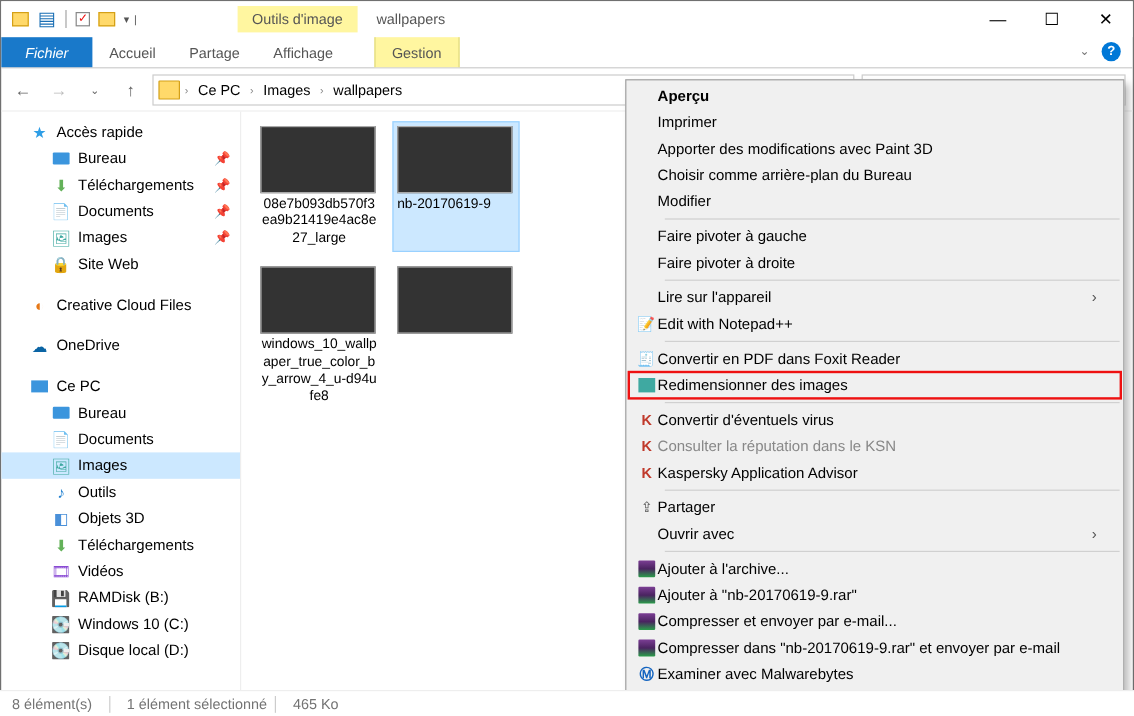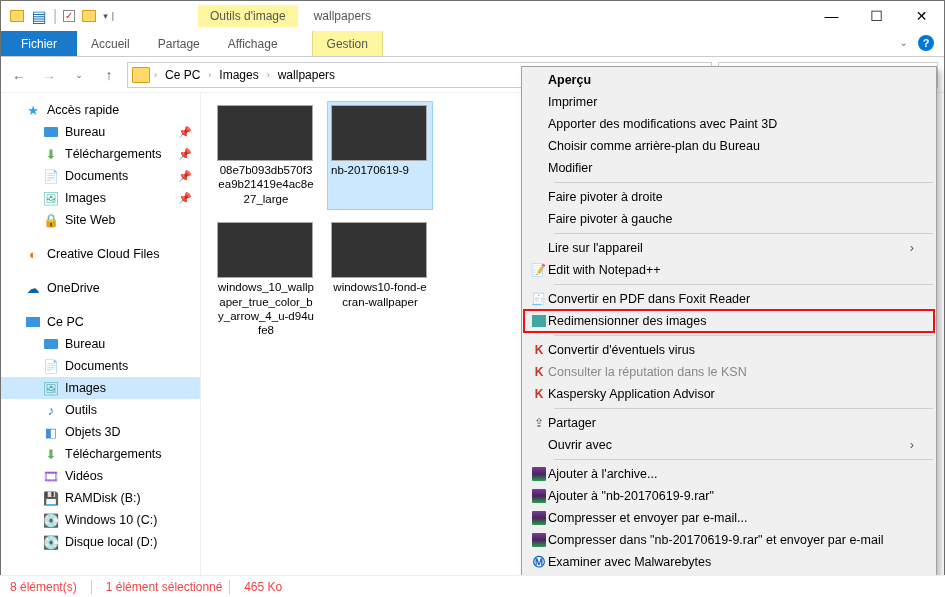--- a/index.html
+++ b/index.html
@@ -11,21 +11,21 @@
 .titlebar .qat .ico { width: 16px; height: 16px; display: inline-flex; align-items: center; justify-content: center; }
 .titlebar .ctx-tab { background: #fff6a0; padding: 4px 12px; font-size: 12px; color: #555; margin-left: 76px;}
 .titlebar .wtitle { font-size: 12px; color: #555; padding-left: 16px; }
 .titlebar .spacer { flex: 1; }
 .titlebar .winbtns { display: flex; }
 .titlebar .winbtn { width: 45px; height: 30px; display: flex; align-items: center; justify-content: center; font-size: 14px; font-family: Arial;}
 
 
 .ribbon { height: 26px; display: flex; align-items: stretch; border-bottom: 1px solid #ccc; font-size: 12px; }
 .ribbon .tab { padding: 6px 14px; color: #555; cursor: default;}
-.ribbon .tab.file { background: #1979ca; color: #fff; padding: 6px 20px;}
+.ribbon .tab.file { background: #1979ca; color: #fff; padding: 6px 20px; font-style: italic;}
 .ribbon .tab.ctx { background: #fff6a0; color: #555; margin-left: 0; border-left: 1px solid #e0da80; border-right: 1px solid #e0da80;}
 .ribbon .spacer { flex: 1; }
 .ribbon .chev { padding: 6px 10px; color: #777; font-size: 10px;}
 .ribbon .help { width: 16px; height: 16px; border-radius: 50%; background: #0078d7; color: #fff; font-size: 11px; display: flex; align-items: center; justify-content: center; margin: 4px 10px 0 0; font-weight: bold;}
 
 
 .navrow { height: 36px; display: flex; align-items: center; padding: 4px 6px; gap: 6px; border-bottom: 1px solid #eee;}
 .navbtn { width: 24px; height: 24px; display: flex; align-items: center; justify-content: center; color: #666; font-size: 14px;}
 .addr { flex: 1; height: 26px; border: 1px solid #ccc; display: flex; align-items: center; padding: 0 4px; font-size: 12px; gap: 4px;}
 .addr .fico { width: 18px; height: 16px; background: #ffd96a; border: 1px solid #d4a017; border-radius: 1px;}
@@ -84,21 +84,21 @@
 .ctxmenu .msep { height: 1px; background: #d0d0d0; margin: 3px 1px 3px 30px;}
 .ctxmenu .mi.hl { outline: 2px solid #e11; outline-offset: -1px;}
 .mi-pdf { color: #c0392b;}
 .mi-k { color: #c0392b; font-weight: bold; font-size: 11px;}
 .mi-rar { background: linear-gradient(#7b3e94,#4a2360,#2a9d4a); width:14px; height:14px; border-radius:1px;}
 .mi-mwb { color: #1565c0; font-weight: bold;}
 .mi-share { color: #555;}
 .mi-img { background:#3fa9a1; width:14px; height:12px;}
 
 
-.status { position: absolute; left: 0; bottom: 0; height: 22px; width: 100%; display: flex; align-items: center; font-size: 12px; padding: 0 10px; gap: 14px; color: #ef4444; border-top: 1px solid #eee; background: #fff;}
+.status { position: absolute; left: 0; bottom: 0; height: 22px; width: 100%; display: flex; align-items: center; font-size: 12px; padding: 0 10px; gap: 14px; color: #737373; border-top: 1px solid #eee; background: #fff;}
 .status span+span { border-left: 1px solid #ccc; padding-left: 14px;}
 </style>
 </head>
 <body>
 
 <div class="titlebar">
   <div class="qat">
     <span class="ico">
         <span style="width:14px;height:12px;background:#ffd96a;border:1px solid #d4a017;display:block"></span>
       </span>
@@ -257,21 +257,20 @@
           <div class="pic p3"></div>
           <div class="lbl">nb-20170619-9</div>
         </div>
       <div style="width:100%;height:0"></div>
       <div class="thumb">
           <div class="pic p4"></div>
           <div class="lbl">windows_10_wallpaper_true_color_by_arrow_4_u-d94ufe8</div>
         </div>
       <div class="thumb">
           <div class="pic p5"></div>
-          <div class="lbl">windows10-fond-ecran-wallpaper</div>
         </div>
     </div>
   </div>
 </div>
 
 <div class="ctxmenu">
   <div class="mi bold">
       <span class="mico"></span>
       <span>Aperçu</span>
     </div>
@@ -287,25 +286,25 @@
       <span class="mico"></span>
       <span>Choisir comme arrière-plan du Bureau</span>
     </div>
   <div class="mi">
       <span class="mico"></span>
       <span>Modifier</span>
     </div>
   <div class="msep"></div>
   <div class="mi">
       <span class="mico"></span>
+      <span>Faire pivoter à gauche</span>
+    </div>
+  <div class="mi">
+      <span class="mico"></span>
       <span>Faire pivoter à droite</span>
-    </div>
-  <div class="mi">
-      <span class="mico"></span>
-      <span>Faire pivoter à gauche</span>
     </div>
   <div class="msep"></div>
   <div class="mi">
       <span class="mico"></span>
       <span>Lire sur l'appareil</span>
       <span class="arr">›</span>
     </div>
   <div class="mi">
       <span class="mico" style="color:#6a9e3a">📝</span>
       <span>Edit with Notepad++</span>

